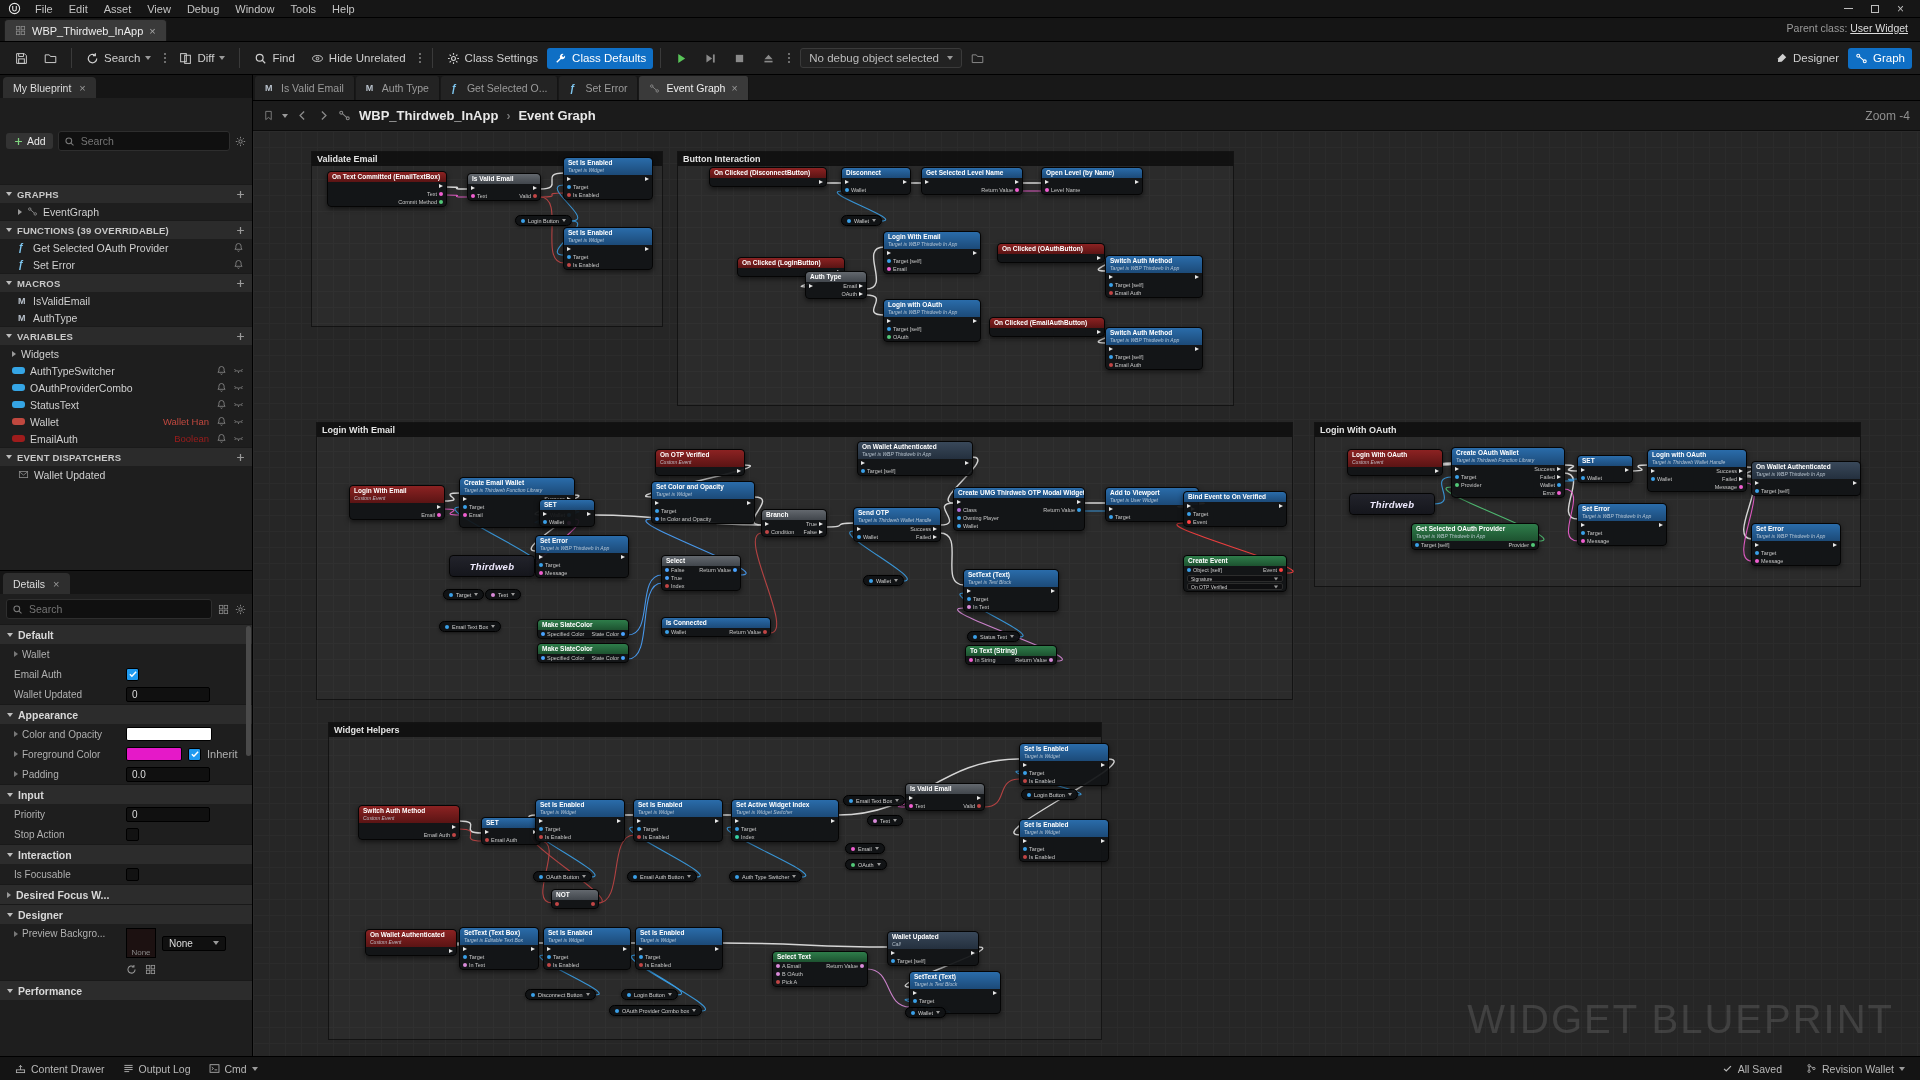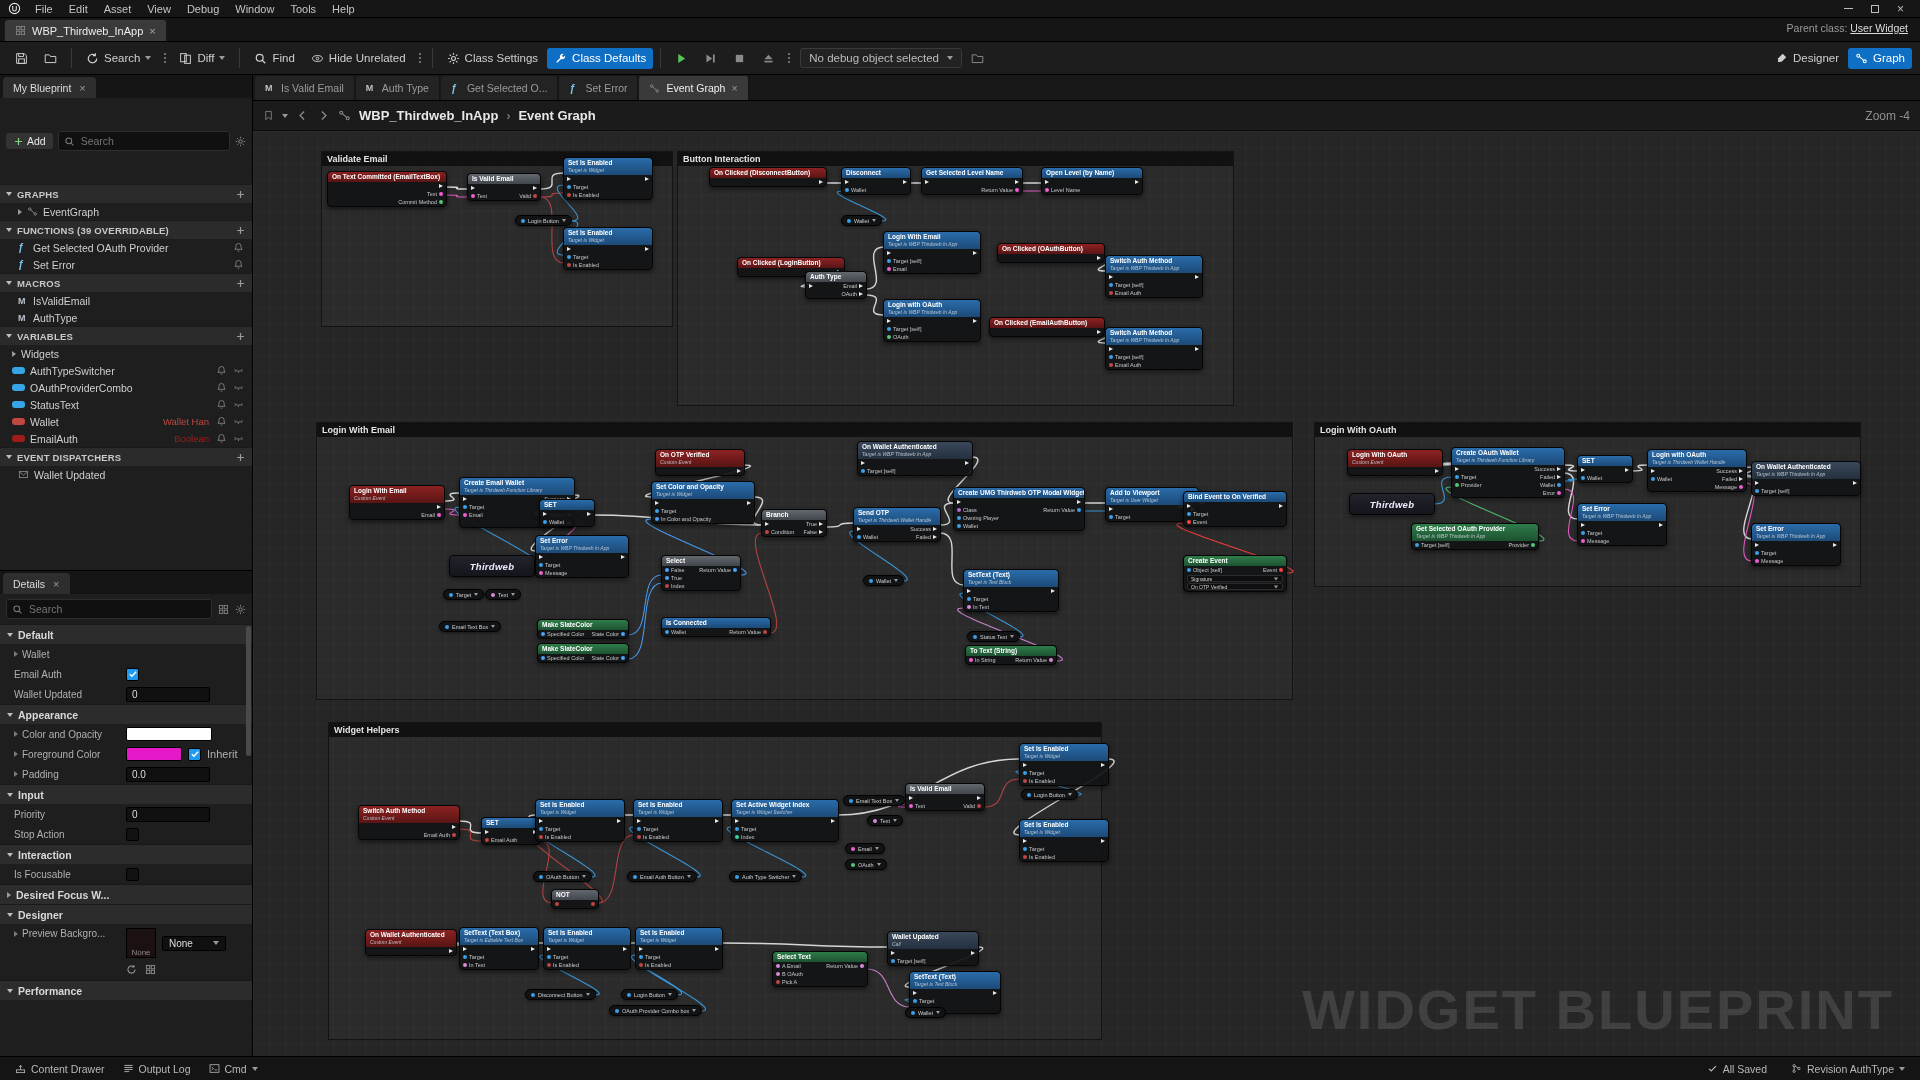--- a/index.html
+++ b/index.html
@@ -152,21 +152,21 @@
     color:#cfcfcf;padding:0 3px;display:flex;justify-content:space-between;align-items:center;height:7px;}
   .nsel .caret{transform:scale(.7);}
   .node.brand{display:flex;align-items:center;justify-content:center;font-size:9.5px;font-weight:bold;
     font-style:italic;color:#efeaff;background:linear-gradient(180deg,#22232b,#15161c);letter-spacing:.3px;height:22px;}
   .pill{position:absolute;z-index:2;height:11px;display:flex;align-items:center;gap:3px;
     background:rgba(16,18,20,.95);border:1px solid #000;border-radius:6px;padding:0 5px;font-size:5.5px;
     color:#d0d0d0;box-shadow:0 1px 3px rgba(0,0,0,.5);white-space:nowrap;}
   .pdot{width:4px;height:4px;border-radius:50%;flex:none;}
   .pcar{width:0;height:0;border-left:2.5px solid transparent;border-right:2.5px solid transparent;
     border-top:3px solid #9a9a9a;}
-  .watermark{position:absolute;right:26px;bottom:14px;font-size:56px;font-weight:700;
+  .watermark{position:absolute;right:26px;bottom:14px;font-size:40px;font-weight:400;
     color:rgba(255,255,255,0.12);letter-spacing:2px;z-index:0;pointer-events:none;white-space:nowrap;}
 
   
   .statusbar{height:24px;background:#141414;border-top:1px solid #000;display:flex;align-items:center;gap:4px;
     padding:0 8px;font-size:10.5px;color:#b8b8b8;flex:none;}
   .sbitem{display:flex;align-items:center;gap:5px;padding:0 7px;cursor:pointer;}
   .console{width:420px;background:#0c0c0c;border:1px solid #2a2a2a;border-radius:3px;padding:2px 8px;}
   .console input{width:100%;background:none;border:none;outline:none;color:#9a9a9a;
     font-family:"Liberation Mono","DejaVu Sans Mono",monospace;font-size:10px;}
   .sbright{margin-left:auto;display:flex;align-items:center;gap:10px;}
@@ -937,21 +937,21 @@
             <path d="M 377 812 C 403 812, 357 812, 383 812" fill="none" stroke="#e8e8e8" stroke-width="1.4" opacity="0.9"></path>
             <path d="M 469 812 C 543.7 812, 560.3 816, 635 816" fill="none" stroke="#e8e8e8" stroke-width="1.4" opacity="0.9"></path>
             <path d="M 342 864 C 368 864, 265 824, 291 824" fill="none" stroke="#3aa0e8" stroke-width="1.1" opacity="0.9"></path>
             <path d="M 424 864 C 450 864, 357 824, 383 824" fill="none" stroke="#3aa0e8" stroke-width="1.1" opacity="0.9"></path>
             <path d="M 448 880 C 477.25 880, 353.75 824, 383 824" fill="none" stroke="#3aa0e8" stroke-width="1.1" opacity="0.9"></path>
             <path d="M 614 838 C 640 838, 631 876, 657 876" fill="none" stroke="#d98ad9" stroke-width="1.1" opacity="0.9"></path>
             <path d="M 725 816 C 755.6 816, 626.4 856, 657 856" fill="none" stroke="#e8e8e8" stroke-width="1.4" opacity="0.9"></path>
             <path d="M 692 882 C 718 882, 631 868, 657 868" fill="none" stroke="#3aa0e8" stroke-width="1.1" opacity="0.9"></path>
           </svg>
         <div class="watermark">WIDGET BLUEPRINT</div>
-      <div class="comment" style="left: 68px; top: 20px; width: 352px; height: 176px;">
+      <div class="comment" style="left: 58px; top: 20px; width: 352px; height: 176px;">
             <div class="chdr">Validate Email</div>
           </div>
           <div class="comment" style="left: 424px; top: 20px; width: 557px; height: 255px;">
             <div class="chdr">Button Interaction</div>
           </div>
           <div class="comment" style="left: 63px; top: 291px; width: 977px; height: 278px;">
             <div class="chdr">Login With Email</div>
           </div>
           <div class="comment" style="left: 1061px; top: 291px; width: 547px; height: 165px;">
             <div class="chdr">Login With OAuth</div>
@@ -2320,18 +2320,18 @@
       </span>
       <span class="sbitem">
         <span class="icn s">
             <svg viewBox="0 0 16 16" fill="none" stroke="currentColor" stroke-width="1.2">
               <circle cx="4.5" cy="4" r="1.7"></circle>
               <circle cx="4.5" cy="12" r="1.7"></circle>
               <circle cx="11.5" cy="8" r="1.7"></circle>
               <path d="M4.5 5.7v4.6M6 4.8l4 2.2"></path>
             </svg>
           </span>
-        <span>Revision AuthType</span>
+        <span>Revision Wallet</span>
           <span class="caret"></span>
       </span>
     </span>
   </div>
 </div>
 
 </body></html>

